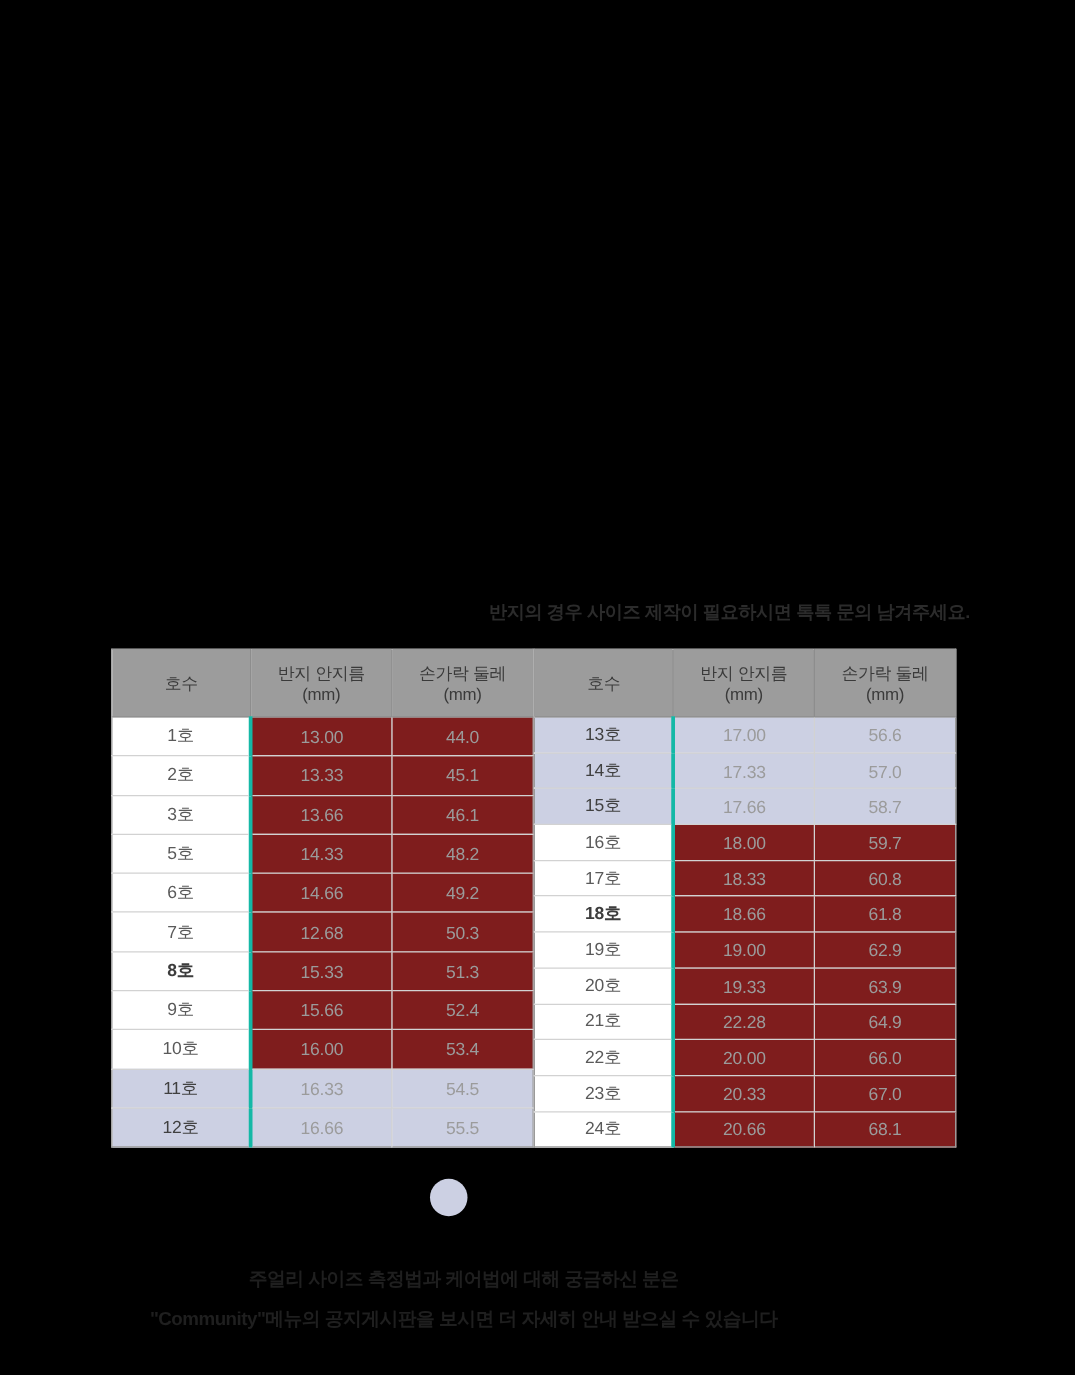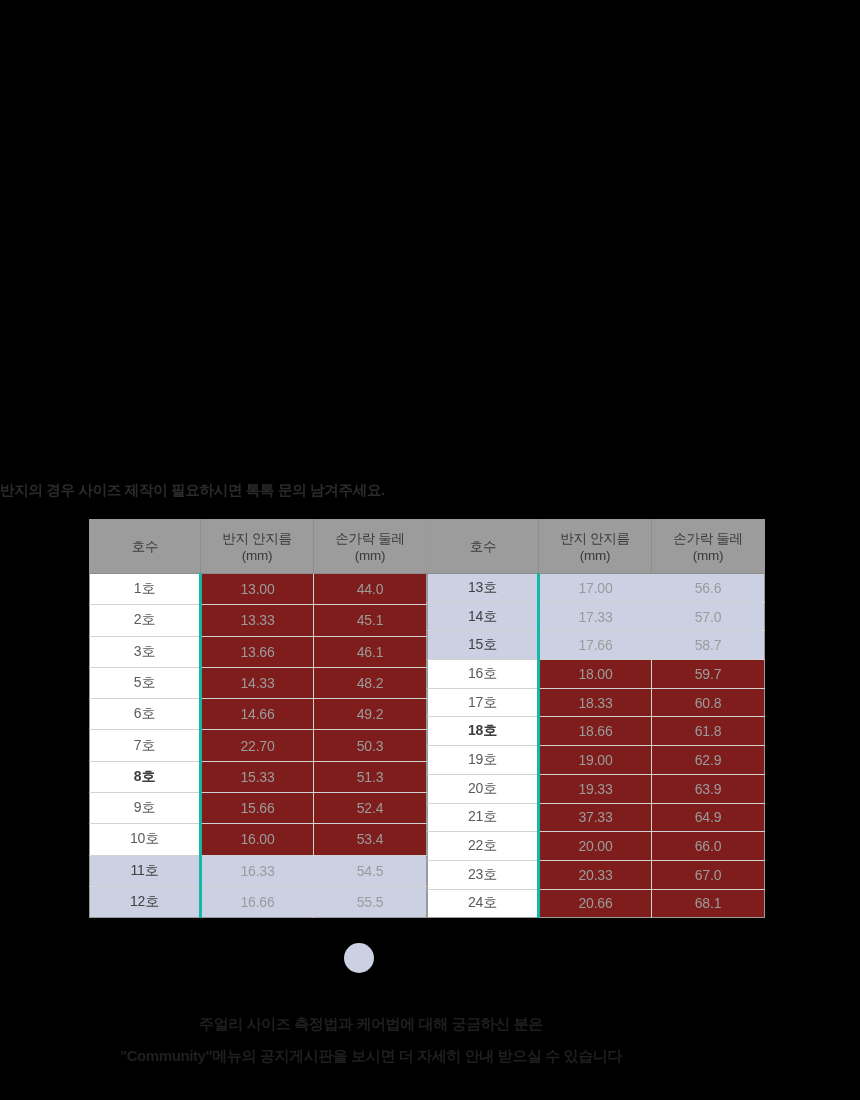--- a/index.html
+++ b/index.html
@@ -15,21 +15,21 @@
     font-family: "Liberation Sans", "DejaVu Sans", sans-serif;
     -webkit-font-smoothing: antialiased;
   }
 
   
   .top-caption {
     position: absolute;
     top: 480px;
     left: 0;
     width: 776px;
-    text-align: left;
+    text-align: right;
     font-size: 14.5px;
     font-weight: bold;
     color: #2b2b2b;
     letter-spacing: -0.3px;
     line-height: 20px;
   }
 
   
   .tables {
     position: absolute;
@@ -174,21 +174,21 @@
           <td class="val">14.33</td>
           <td class="val">48.2</td>
         </tr>
         <tr>
           <td class="ho">6호</td>
           <td class="val">14.66</td>
           <td class="val">49.2</td>
         </tr>
         <tr>
           <td class="ho">7호</td>
-          <td class="val">22.70</td>
+          <td class="val">12.68</td>
           <td class="val">50.3</td>
         </tr>
         <tr>
           <td class="ho bold">8호</td>
           <td class="val">15.33</td>
           <td class="val">51.3</td>
         </tr>
         <tr>
           <td class="ho">9호</td>
           <td class="val">15.66</td>
@@ -267,21 +267,21 @@
           <td class="val">19.00</td>
           <td class="val">62.9</td>
         </tr>
         <tr>
           <td class="ho">20호</td>
           <td class="val">19.33</td>
           <td class="val">63.9</td>
         </tr>
         <tr>
           <td class="ho">21호</td>
-          <td class="val">37.33</td>
+          <td class="val">22.28</td>
           <td class="val">64.9</td>
         </tr>
         <tr>
           <td class="ho">22호</td>
           <td class="val">20.00</td>
           <td class="val">66.0</td>
         </tr>
         <tr>
           <td class="ho">23호</td>
           <td class="val">20.33</td>

